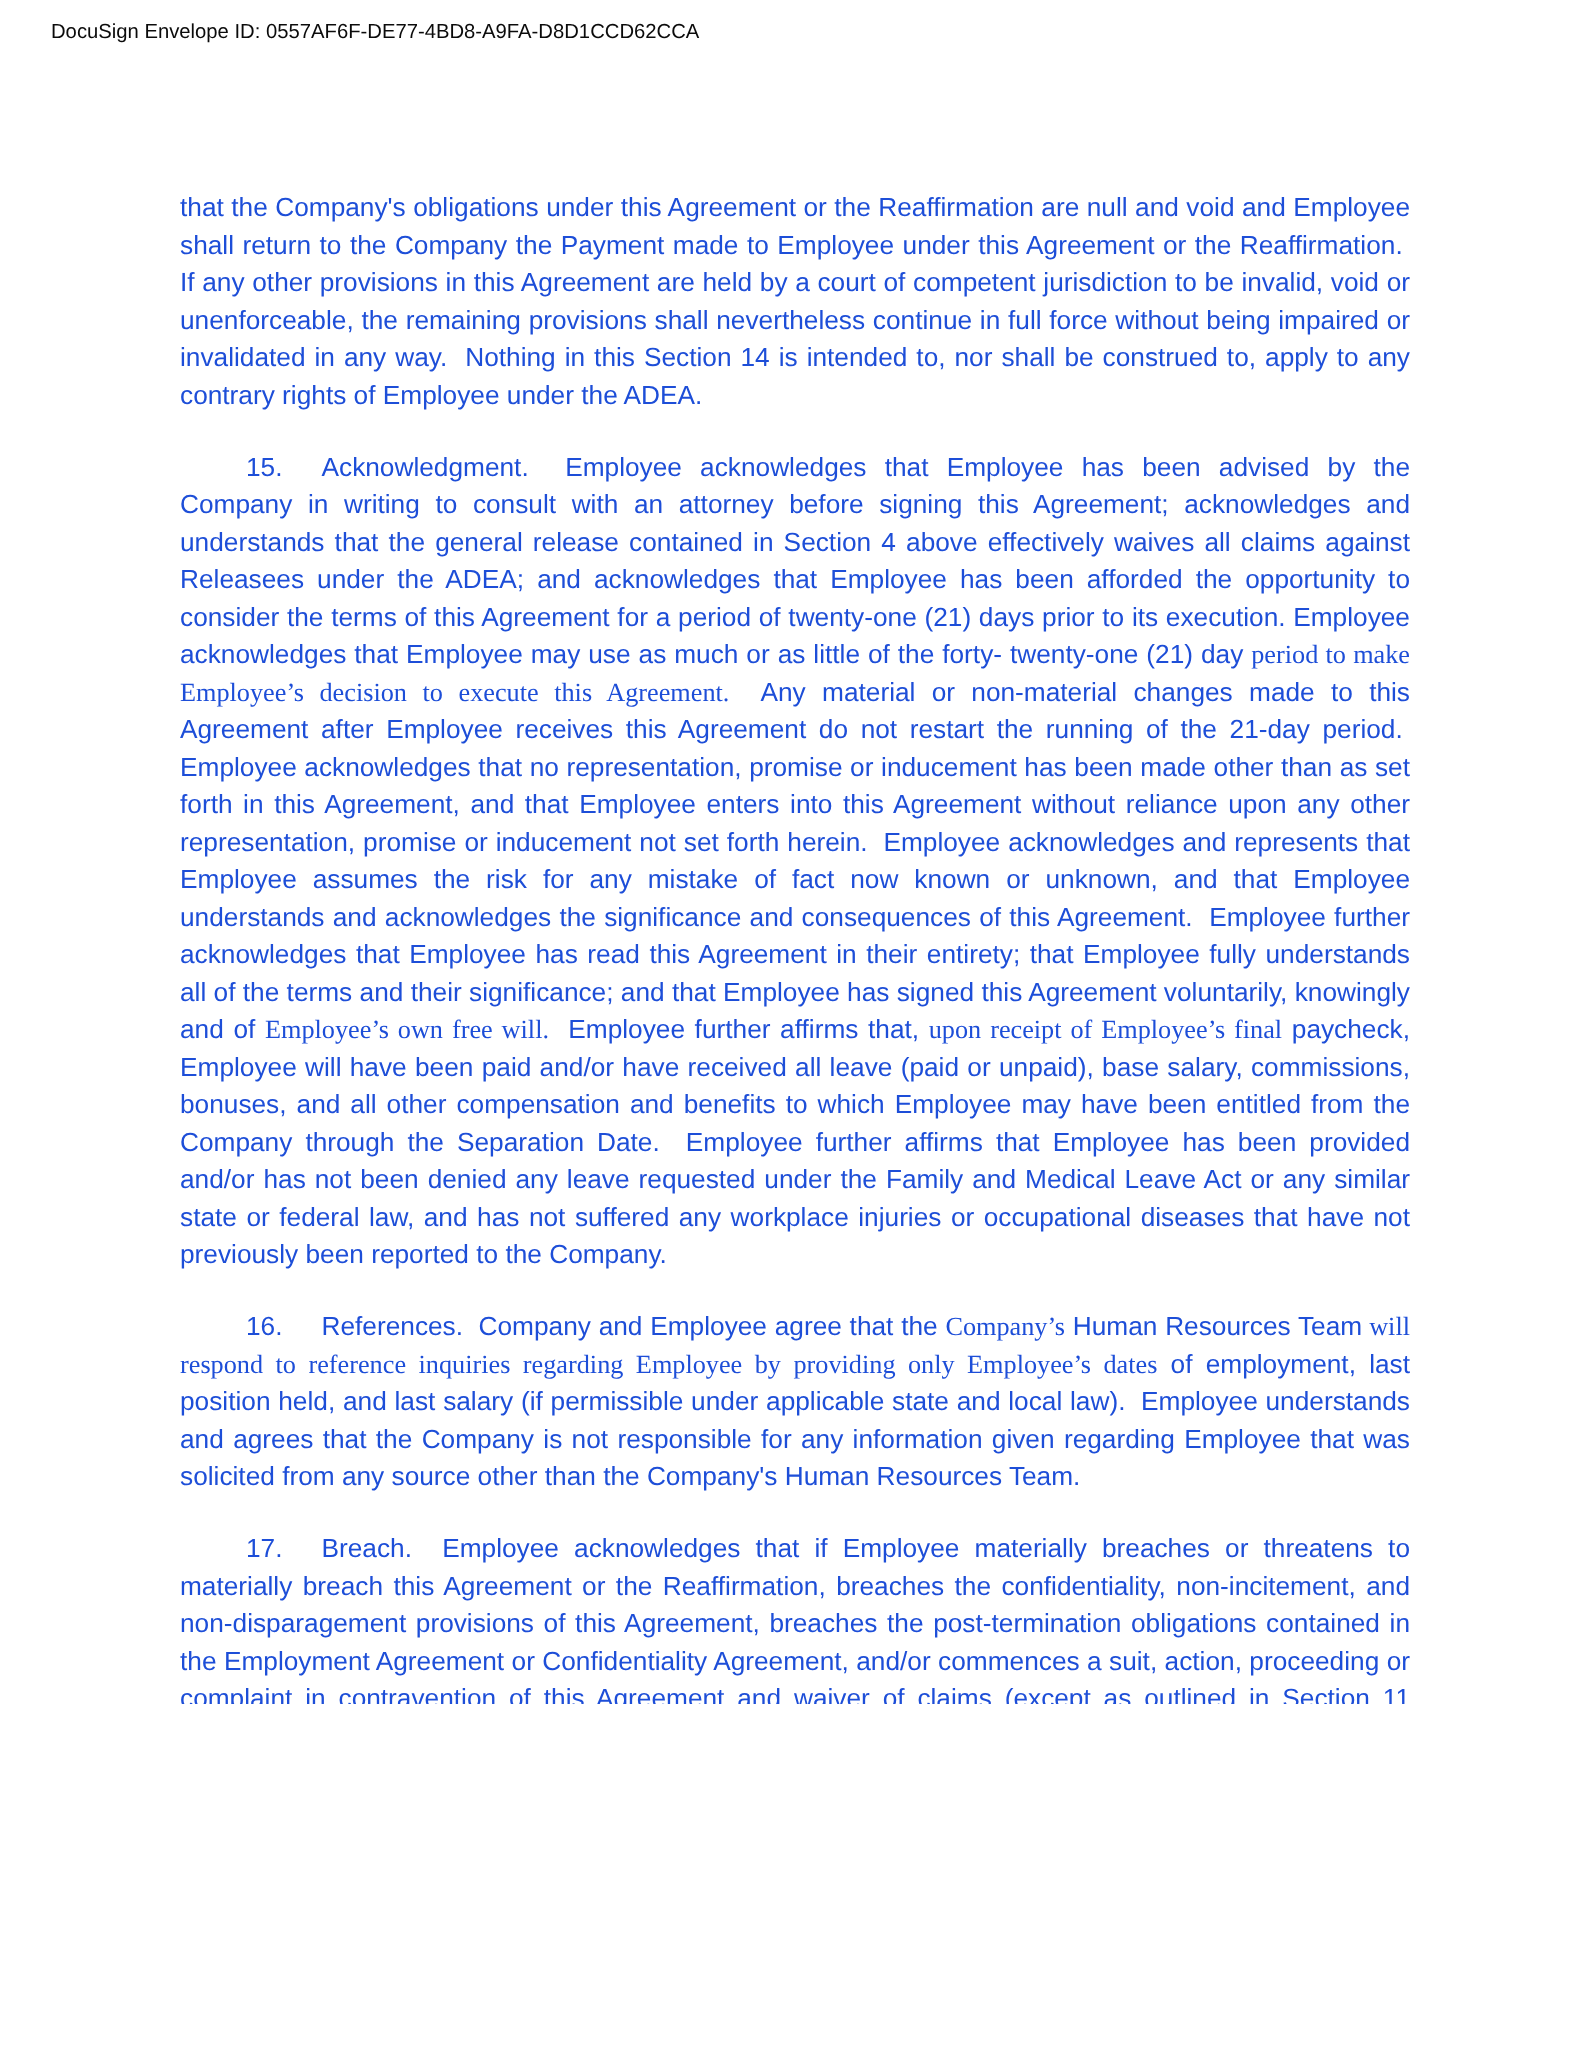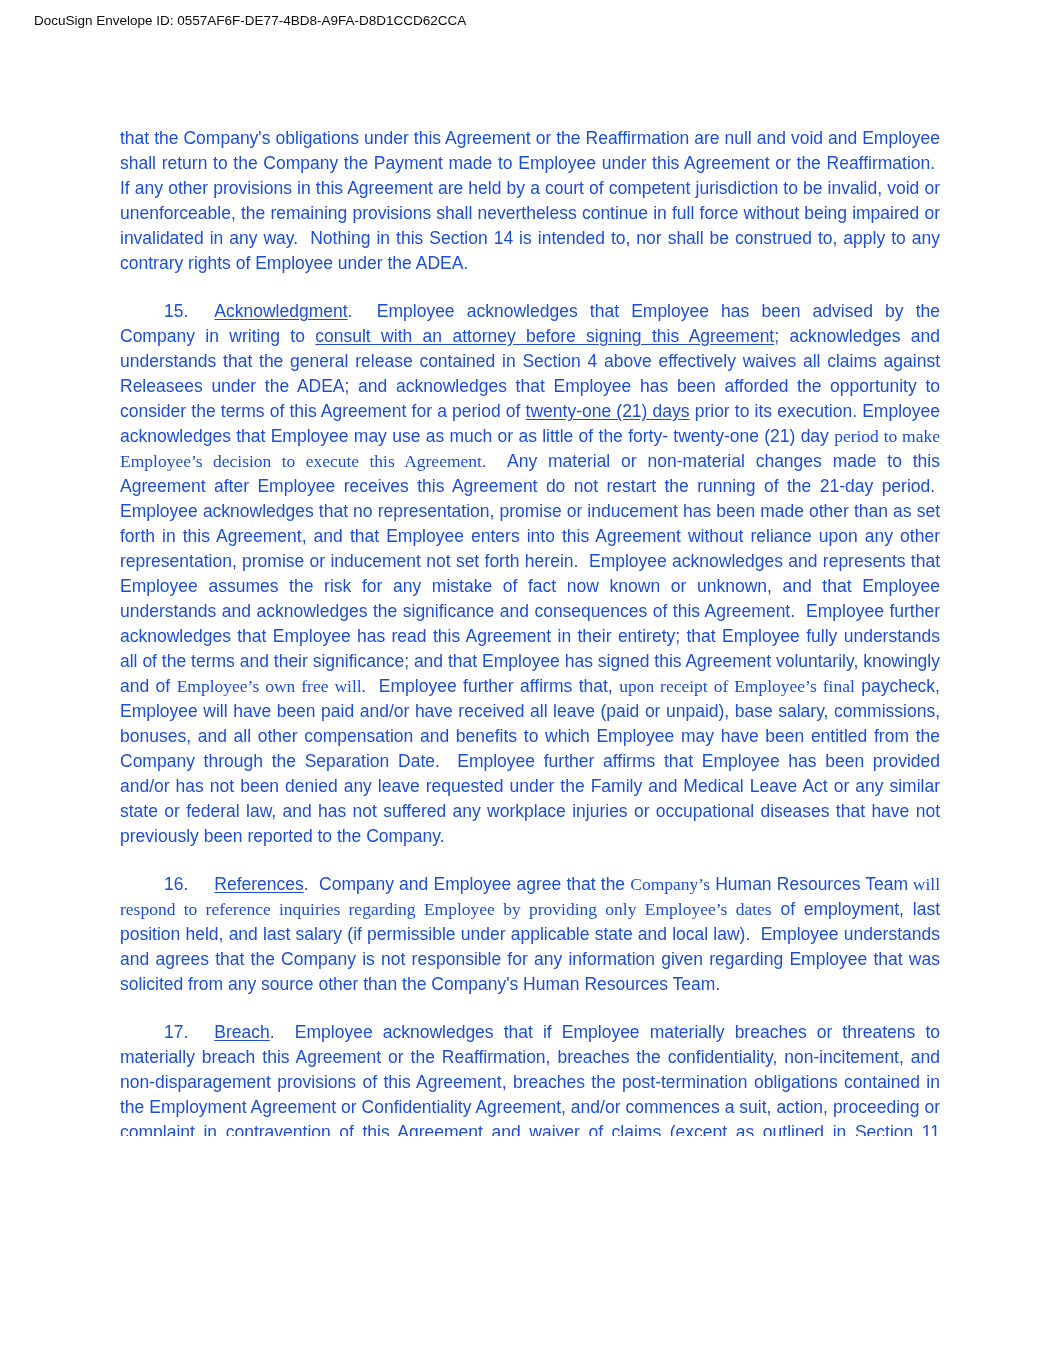--- a/index.html
+++ b/index.html
@@ -34,21 +34,20 @@
     margin: 0 0 23px 0;
     font-size: 17.5px;
     line-height: 25px;
     text-align: justify;
     color: #1d4ed8;
   }
   p.para.indent {
     text-indent: 44px;
   }
   .u {
-    text-decoration: underline;
     text-underline-offset: 2px;
   }
   .serif {
     font-family: "Liberation Serif", serif;
   }
   .tab {
     display: inline-block;
     width: 26px;
   }
   .page-footer {

